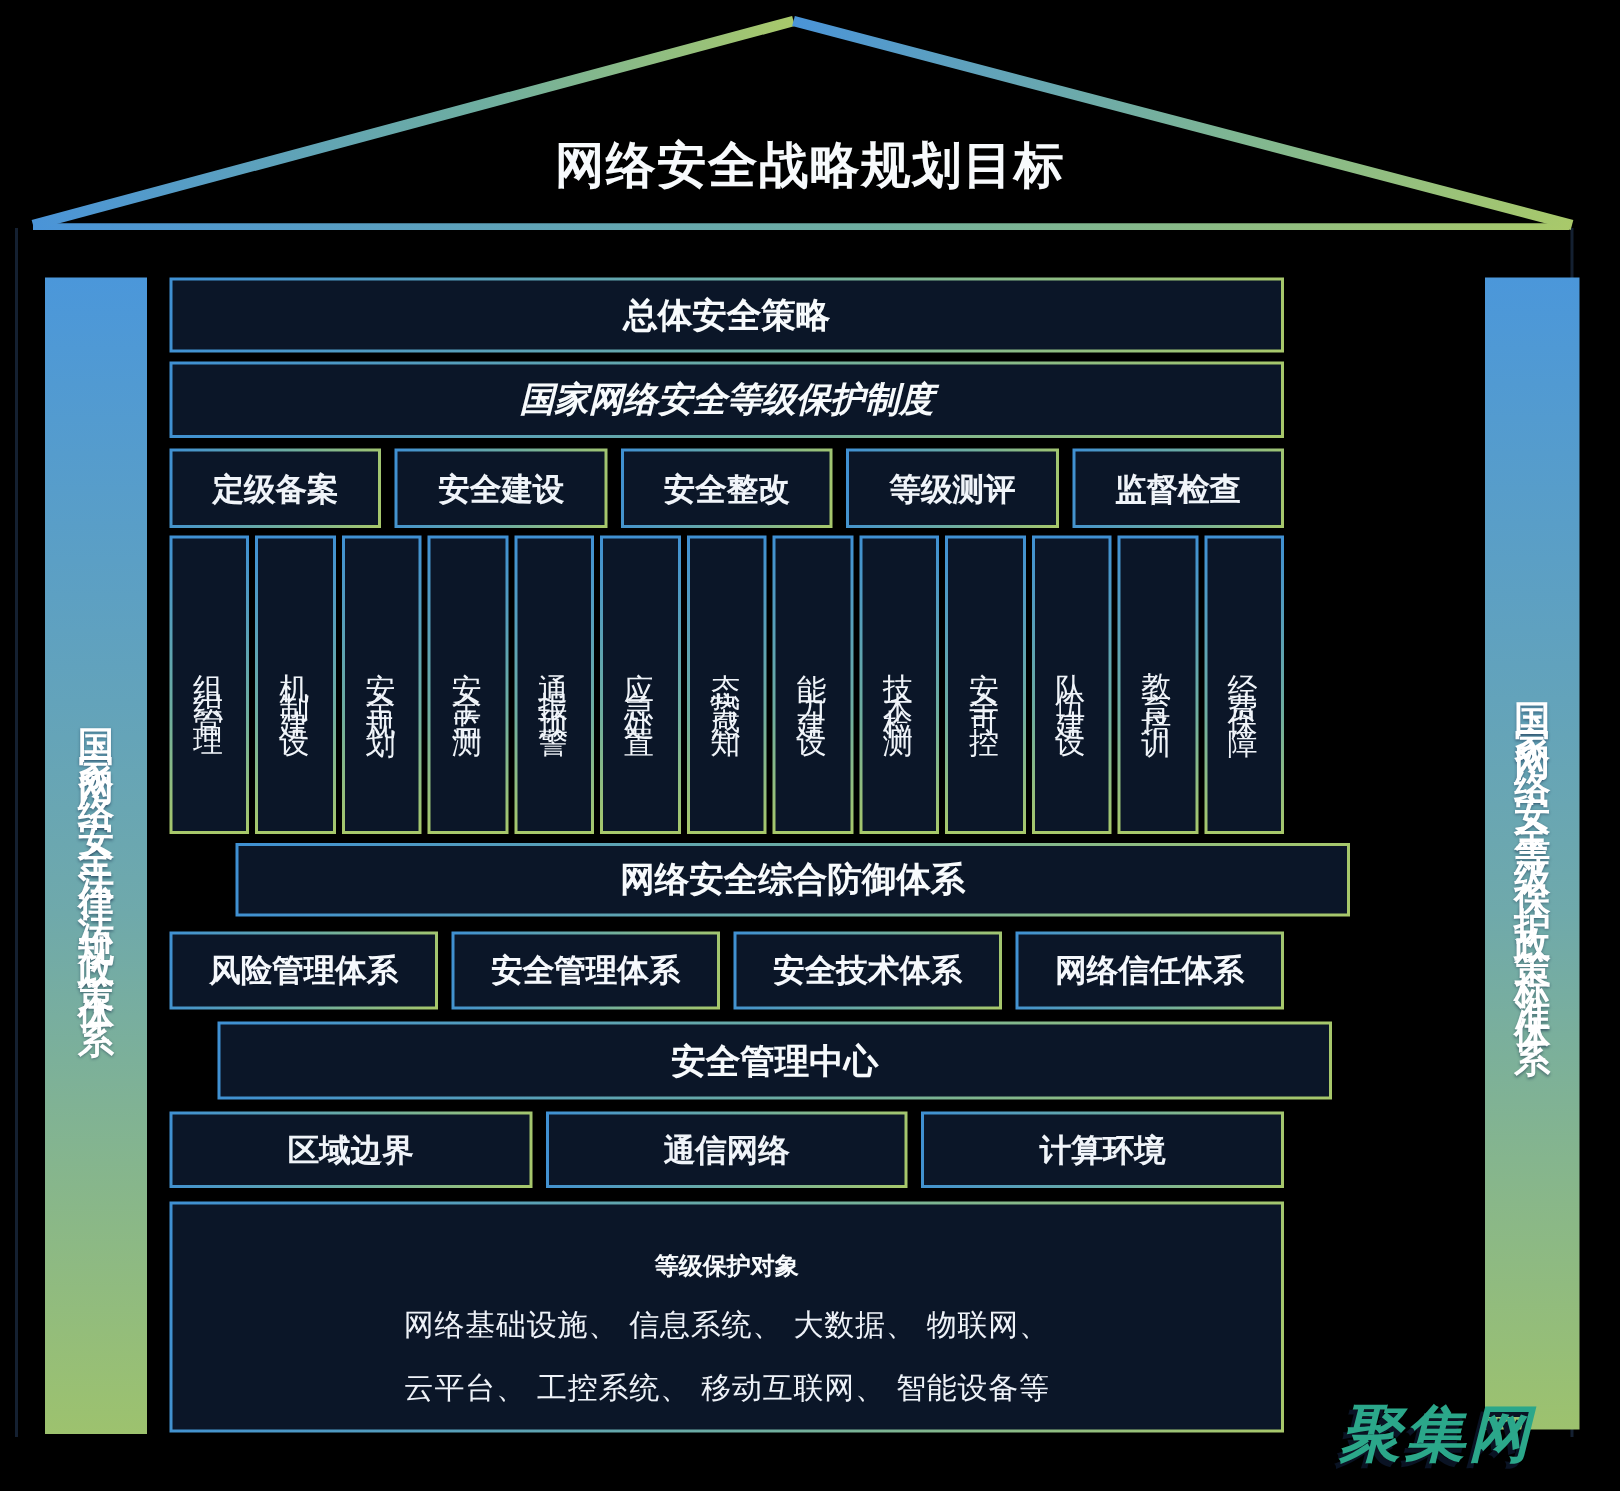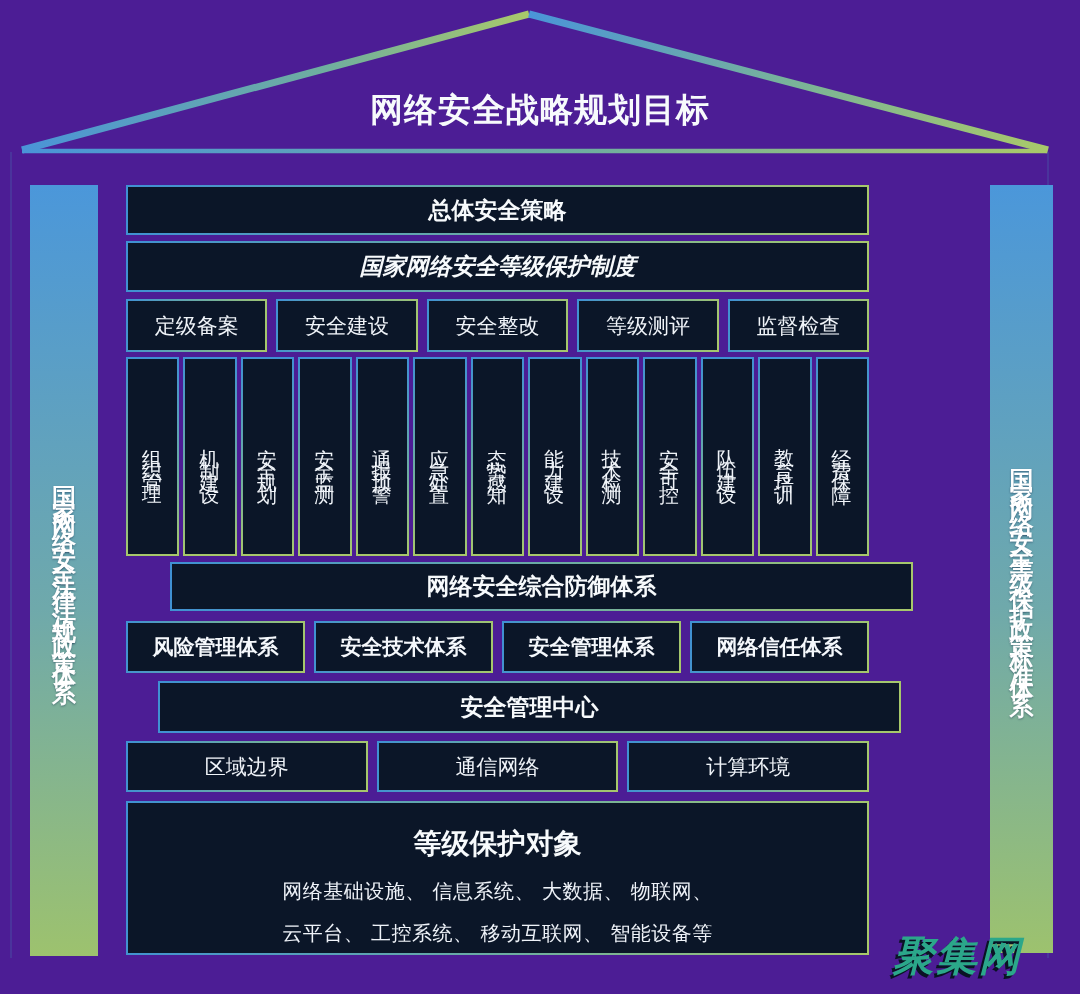--- a/index.html
+++ b/index.html
@@ -1,18 +1,18 @@
 <!DOCTYPE html>
 <html><head>
 <meta charset="utf-8">
 <style>
   html,body{margin:0;padding:0;background:#0e1b33;}
   .stage{
     position:relative;width:1080px;height:994px;overflow:hidden;
-    background:#4c1d95;
+    background:#000000;
     font-family:"DejaVu Sans","Liberation Sans",sans-serif;
     color:#f5f8fc;
   }
   
   .roof{position:absolute;left:0;top:0;}
   .main-title{
     position:absolute;left:0;top:88px;width:1080px;
     text-align:center;font-size:33px;font-weight:bold;color:#f7fafc;
     letter-spacing:1px;
   }
@@ -27,49 +27,49 @@
     display:flex;align-items:center;justify-content:center;
   }
   .pillar.left{left:30px;width:68px;height:771px;}
   .pillar.right{left:990px;width:63px;height:768px;}
   .pillar .vtext{
     writing-mode:vertical-rl;text-orientation:upright;
     font-size:24px;font-weight:bold;color:#ffffff;letter-spacing:15px;
     text-shadow:0 1px 2px rgba(20,40,70,.45);
   }
   
-  .row{position:absolute;left:126px;width:743px;display:flex;gap:9px;}
+  .row{position:absolute;left:113px;width:743px;display:flex;gap:9px;}
   .gbox{
     flex:1;display:flex;padding:2px;
     background:linear-gradient(100deg,#3f90d3 0%,#6fae9f 55%,#a8c86a 100%);
   }
   .gbox.vgrad{background:linear-gradient(to bottom,#3f90d3 0%,#6fae9f 60%,#a8c86a 100%);}
   .gbox .inner{
     flex:1;background:#0b1628;display:flex;align-items:center;justify-content:center;
     text-align:center;
   }
   .lvl-title{font-size:23px;font-weight:bold;color:#f7fafc;}
-  .lvl-item{font-size:21px;font-weight:normal;color:#f0f4f9;}
+  .lvl-item{font-size:21px;font-weight:bold;color:#f0f4f9;}
   .lvl-item-bold{font-size:21px;font-weight:bold;color:#f5f8fc;}
   .r1{top:185px;height:50px;}
   .r2{top:241px;height:51px;font-style:italic;}
   .r3{top:299px;height:53px;}
   .r4{top:357px;height:199px;gap:4px;}
   .r5{top:562px;height:49px;padding-left:44px;}
   .r6{top:621px;height:52px;}
   .r7{top:681px;height:52px;padding-left:32px;}
   .r8{top:741px;height:51px;}
   .r9{top:801px;height:154px;}
   .col-cell .inner{align-items:center;}
   .col-vtext{
     writing-mode:vertical-rl;text-orientation:upright;
     font-size:20px;color:#f0f4f9;letter-spacing:12px;
   }
   .objects-inner{flex-direction:column;justify-content:flex-start;padding-top:16px;gap:15px;}
-  .objects-title{font-size:28px;font-weight:bold;color:#f7fafc;}
+  .objects-title{font-size:16px;font-weight:bold;color:#f7fafc;}
   .objects-line{font-size:20px;color:#eef2f8;letter-spacing:0.5px;}
   
   .watermark{
     position:absolute;left:893px;top:929px;
     font-size:41px;font-weight:bold;font-style:italic;
     color:#2ba78a;letter-spacing:2px;
     text-shadow:-3px 3px 0 #0a1324;
   }
 </style>
 </head>
@@ -233,26 +233,26 @@
   </div>
 
   <div class="row r6">
     <div class="gbox">
         <div class="inner">
           <span class="lvl-item-bold">风险管理体系</span>
         </div>
       </div>
     <div class="gbox">
         <div class="inner">
+          <span class="lvl-item-bold">安全管理体系</span>
+        </div>
+      </div>
+    <div class="gbox">
+        <div class="inner">
           <span class="lvl-item-bold">安全技术体系</span>
-        </div>
-      </div>
-    <div class="gbox">
-        <div class="inner">
-          <span class="lvl-item-bold">安全管理体系</span>
         </div>
       </div>
     <div class="gbox">
         <div class="inner">
           <span class="lvl-item-bold">网络信任体系</span>
         </div>
       </div>
   </div>
 
   <div class="row r7">

